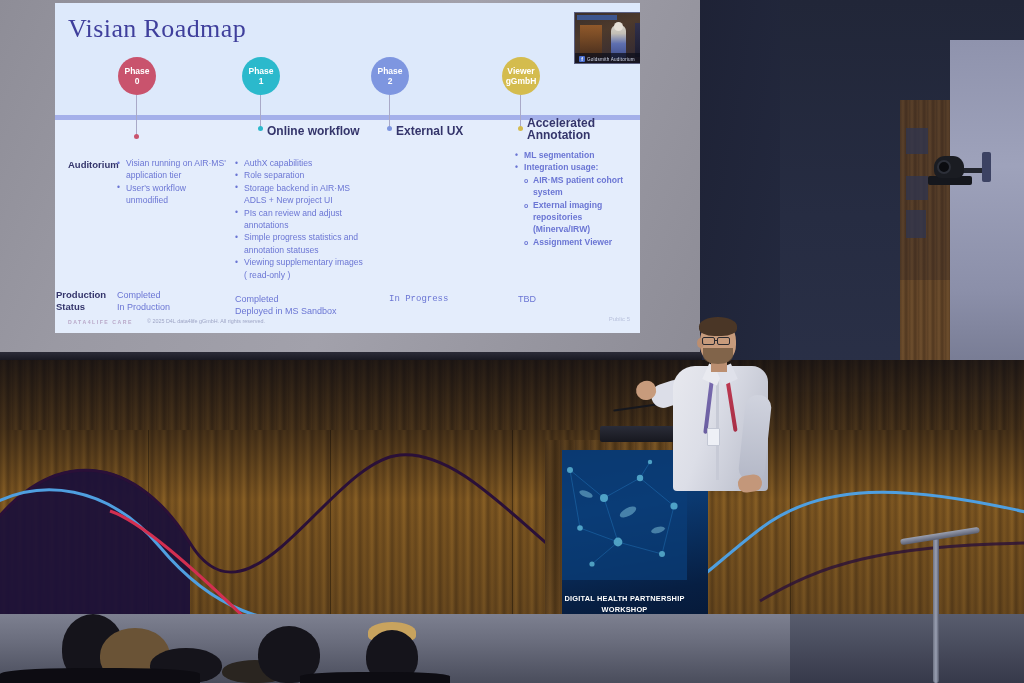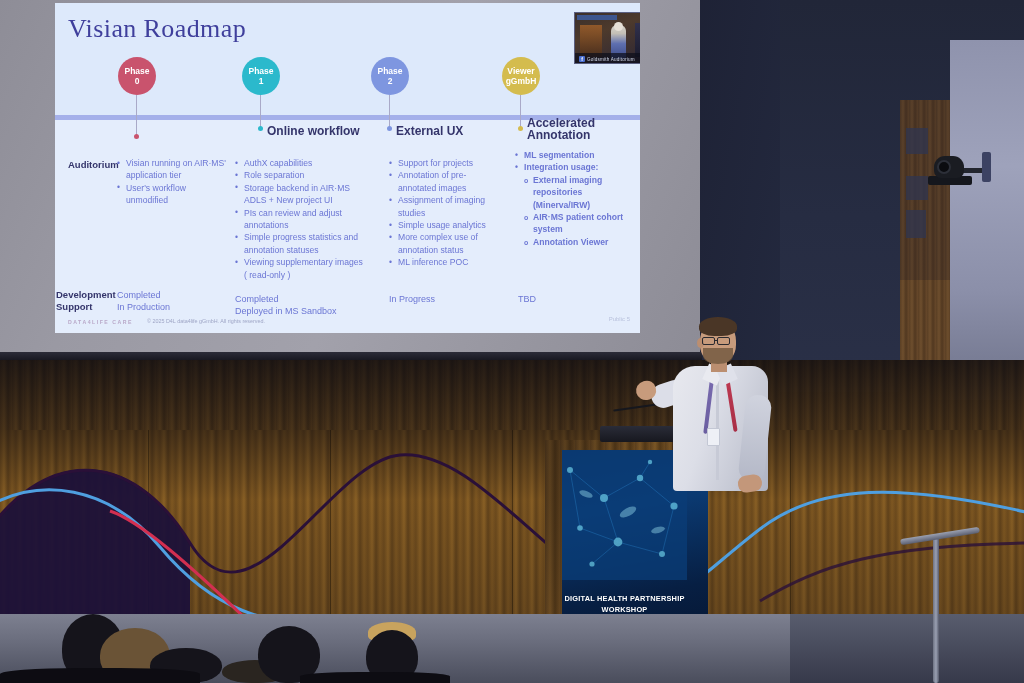--- a/index.html
+++ b/index.html
@@ -255,47 +255,37 @@
       <ul>
         <li>AuthX capabilities</li>
         <li>Role separation</li>
         <li>Storage backend in AIR·MS ADLS + New project UI</li>
         <li>PIs can review and adjust annotations</li>
         <li>Simple progress statistics and annotation statuses</li>
         <li>Viewing supplementary images ( read-only )</li>
       </ul>
     </div>
 
-    <div class="col-body" style="left:334px;top:154px;width:108px;">
-      <ul>
-        <li>Support for projects</li>
-        <li>Annotation of pre-annotated images</li>
-        <li>Assignment of imaging studies</li>
-        <li>Simple usage analytics</li>
-        <li>More complex use of annotation status</li>
-        <li>ML inference POC</li>
-      </ul>
-    </div>
 
     <div class="col-body" style="left:460px;top:146px;width:118px;font-weight:bold;">
       <ul>
         <li>ML segmentation</li>
         <li>Integration usage:</li>
+        <li class="sub">AIR·MS patient cohort system</li>
         <li class="sub">External imaging repositories (Minerva/IRW)</li>
-        <li class="sub">AIR·MS patient cohort system</li>
-        <li class="sub">Annotation Viewer</li>
+        <li class="sub">Assignment Viewer</li>
       </ul>
     </div>
 
-    <div class="lbl-devstatus">Development Support</div>
+    <div class="lbl-devstatus">Production Status</div>
     <div class="status" style="left:62px;top:286px;width:110px;white-space:pre-line;">Completed
 In Production</div>
     <div class="status" style="left:180px;top:290px;width:130px;white-space:pre-line;">Completed
 Deployed in MS Sandbox</div>
-    <div class="status" style="left:334px;top:290px;width:110px;white-space:pre-line;">In Progress</div>
+    <div class="status" style="left:334px;top:290px;width:110px;white-space:pre-line;font-family:Liberation Mono, monospace;">In Progress</div>
     <div class="status" style="left:463px;top:290px;width:90px;white-space:pre-line;">TBD</div>
 
     <div class="logo-d4l">DATA4LIFE CARE</div>
     <div class="copyright">© 2025 D4L data4life gGmbH. All rights reserved.</div>
     <div class="public-mark">
       <span>Public</span>
       <span>5</span>
     </div>
 
     <div class="webcam">

